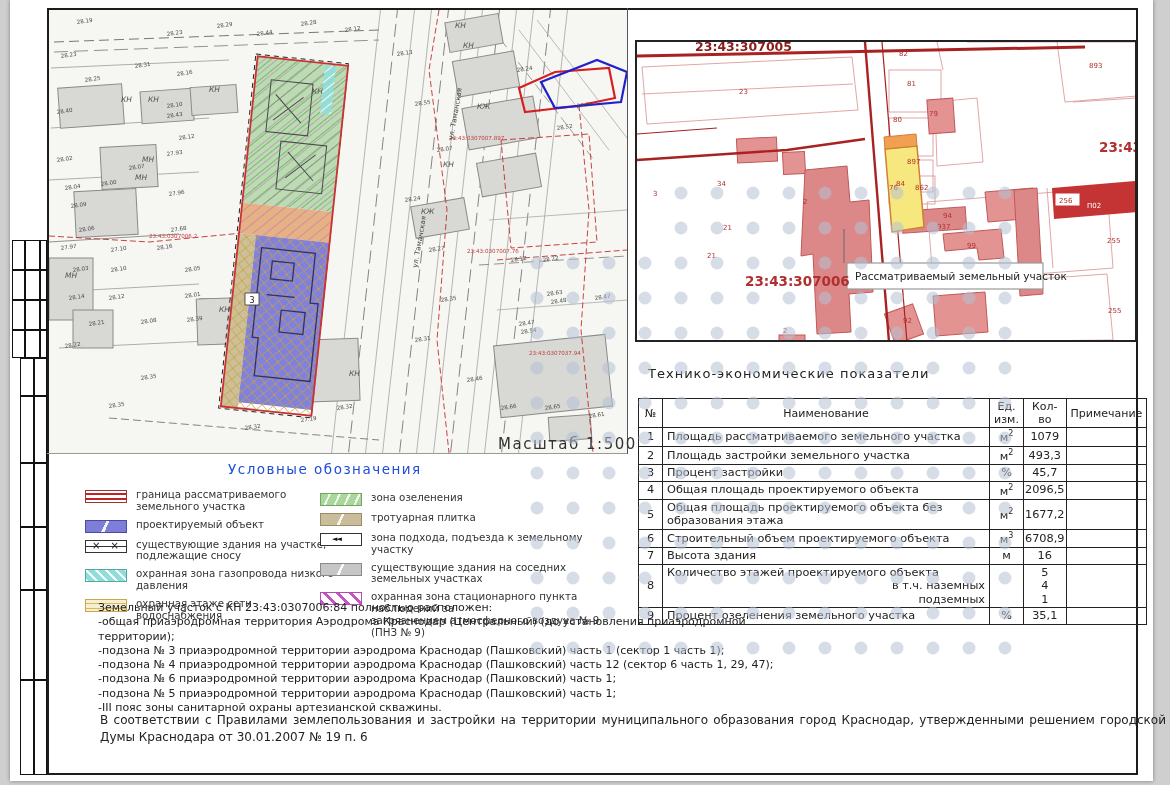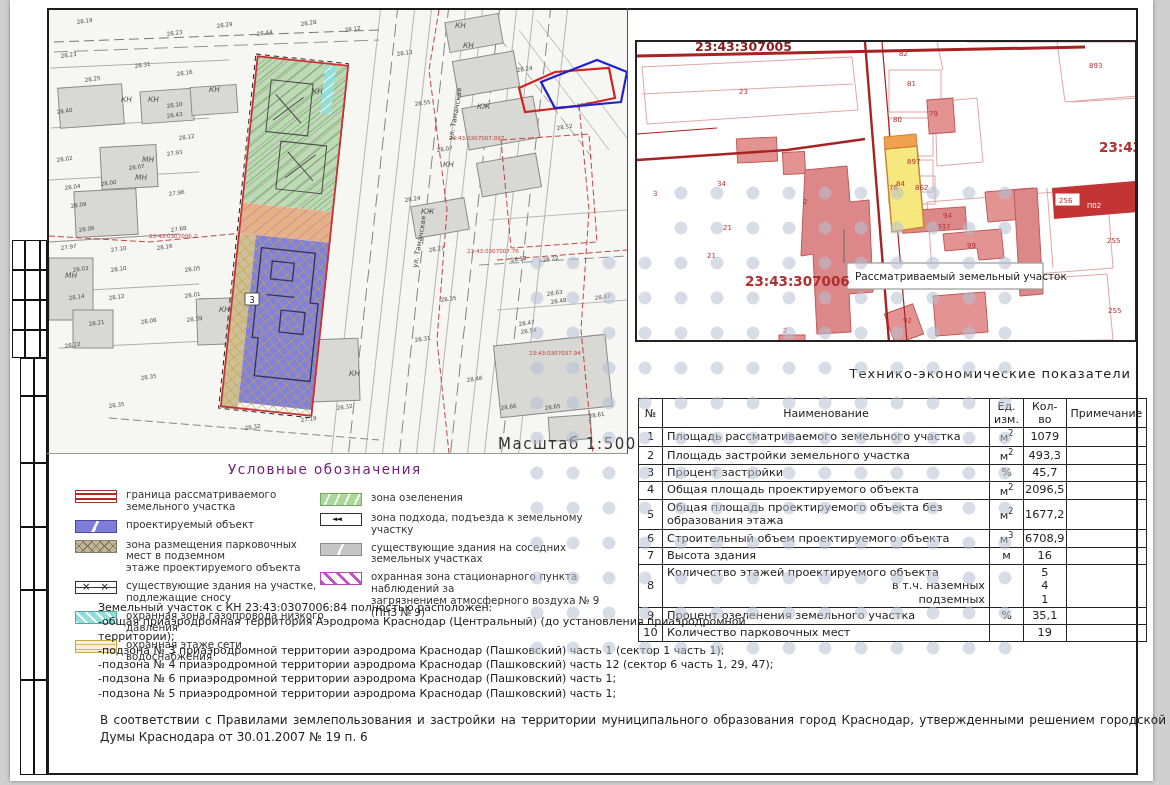--- a/index.html
+++ b/index.html
@@ -7,41 +7,41 @@
   #stage{position:relative;width:1170px;height:785px;background:#cfcfcf;}
   #sheet{position:absolute;left:10px;top:0;width:1143px;height:781px;background:#fff;box-shadow:0 0 4px rgba(0,0,0,.4);}
   #frame{position:absolute;left:47px;top:8px;width:1091px;height:767px;border:2px solid #1c1c1c;box-sizing:border-box;}
   .stampbox{position:absolute;border:1.5px solid #111;box-sizing:border-box;background:#fff;}
   .vline{position:absolute;background:#555;width:1px;}
   .hline{position:absolute;background:#888;height:1px;}
   #plan-wrap{position:absolute;left:49px;top:10px;width:578px;height:443px;overflow:hidden;}
   #map-wrap{position:absolute;left:635px;top:40px;width:502px;height:302px;border:2px solid #222;box-sizing:border-box;overflow:hidden;background:#fff;}
   #scale-label{position:absolute;left:498px;top:435px;font-size:15px;letter-spacing:1.5px;color:#333;}
   
-  #legend-title{position:absolute;left:228px;top:461px;font-size:13.5px;letter-spacing:1.5px;color:#701a75;}
+  #legend-title{position:absolute;left:228px;top:461px;font-size:13.5px;letter-spacing:1.5px;color:#1d4ed8;}
   .legend-col{position:absolute;display:flex;flex-direction:column;gap:6px;}
-  #legend-left{left:75px;top:489px;width:250px;}
+  #legend-left{left:85px;top:489px;width:250px;}
   #legend-right{left:320px;top:492px;width:300px;}
   .lgi{display:flex;align-items:flex-start;gap:9px;font-size:10.3px;line-height:1.15;color:#333;}
   .sw{width:42px;height:13px;border:1px solid #666;box-sizing:border-box;flex:none;position:relative;margin-top:1px;}
   .sw-boundary{border:1.6px solid #9c3434;background:linear-gradient(to bottom,#fff 2px,#c42222 2px 4px,#fff 4px 7px,#c42222 7px 9px,#fff 9px);}
   .sw-object{background:#7d7dda linear-gradient(115deg,transparent 45%,rgba(255,255,255,.9) 45% 52%,transparent 52%);border-color:#4c4c9a;}
   .sw-parking{background:#beb59c;background-image:repeating-linear-gradient(45deg,#857c5e 0 1px,transparent 1px 6px),repeating-linear-gradient(-45deg,#857c5e 0 1px,transparent 1px 6px);border-color:#857c5e;}
   .sw-demolish{background:#fff linear-gradient(to bottom,transparent 5px,#333 5px 6px,transparent 6px);border-color:#333;}
   .sw-demolish::after{content:"\00d7\2002\2002\00d7";position:absolute;left:6px;top:-1px;font-size:10px;color:#222;}
   .sw-gas{background:#8fdeda;background-image:repeating-linear-gradient(45deg,rgba(255,255,255,.95) 0 2px,transparent 2px 7px);border-color:#55a8a2;}
   .sw-water{background:#f7efd2 linear-gradient(to bottom,transparent 3px,#d8b860 3px 4px,transparent 4px 8px,#d8b860 8px 9px,transparent 9px);border-color:#c9a84c;}
   .sw-green{background:#abd79c;background-image:repeating-linear-gradient(115deg,transparent 0 7px,rgba(255,255,255,.85) 7px 9px);border-color:#6fa85e;}
   .sw-tile{background:#c9bd9c linear-gradient(115deg,transparent 46%,rgba(255,255,255,.9) 46% 52%,transparent 52%);border-color:#998c66;}
   .sw-access{background:#fff;border-color:#333;}
   .sw-access::after{content:"\25C4\25C4";position:absolute;left:11px;top:1px;font-size:7px;color:#111;letter-spacing:-1px;}
   .sw-neighbor{background:#c6c6c6 linear-gradient(115deg,transparent 46%,rgba(255,255,255,.95) 46% 52%,transparent 52%);border-color:#8a8a8a;}
   .sw-pnz{background:#fff;background-image:repeating-linear-gradient(45deg,#c653c6 0 3px,transparent 3px 9px);border-color:#b44ab4;}
   
-  #teo-title{position:absolute;left:648px;top:366px;width:483px;text-align:right;font-size:13px;letter-spacing:1px;color:#222;}
+  #teo-title{position:absolute;left:648px;top:366px;width:483px;text-align:left;font-size:13px;letter-spacing:1px;color:#222;}
   #teo-table{position:absolute;left:638px;top:398px;border-collapse:collapse;table-layout:fixed;font-size:11.3px;color:#222;}
   #teo-table td,#teo-table th{border:1.2px solid #222;padding:1px 4px;font-weight:normal;vertical-align:middle;line-height:1.2;}
   #teo-table th{white-space:pre-line;text-align:center;font-size:11px;}
   #teo-table td.c{text-align:center;padding:1px 1px;}
   #teo-table .sub{display:block;}
   #teo-table .ind{padding-left:22px;text-align:right;}
   sup{font-size:8px;}
   #teo-note{position:absolute;left:640px;top:622px;width:500px;font-size:11.3px;color:#222;}
   
   #loc-text{position:absolute;left:70px;top:601px;width:560px;font-size:11px;line-height:1.3;color:#222;}
@@ -491,65 +491,54 @@
           <td class="c">9</td>
           <td>
             <div class="sub">Процент озеленения земельного участка</div>
           </td>
           <td class="c">%</td>
           <td class="c">
             <div class="sub">35,1</div>
           </td>
           <td></td>
         </tr>
-        <tr>
-          <td class="c">10</td>
-          <td>
-            <div class="sub">Количество парковочных мест</div>
-          </td>
-          <td class="c"></td>
-          <td class="c">
-            <div class="sub">19</div>
-          </td>
-          <td></td>
-        </tr>
       </tbody>
   </table>
 
   <div id="legend-title">Условные обозначения</div>
   <div id="legend-left" class="legend-col">
       <div class="lgi">
         <span class="sw sw-boundary"></span>
         <span>граница рассматриваемого земельного участка</span>
       </div>
       <div class="lgi">
         <span class="sw sw-object"></span>
         <span>проектируемый объект</span>
       </div>
       <div class="lgi">
-        <span class="sw sw-parking"></span>
-        <span>зона размещения парковочных мест в подземном<br>этаже проектируемого объекта</span>
-      </div>
-      <div class="lgi">
         <span class="sw sw-demolish"></span>
         <span>существующие здания на участке, подлежащие сносу</span>
       </div>
       <div class="lgi">
         <span class="sw sw-gas"></span>
         <span>охранная зона газопровода низкого давления</span>
       </div>
       <div class="lgi">
         <span class="sw sw-water"></span>
         <span>охранная этаже сети водоснабжения</span>
       </div>
     </div>
   <div id="legend-right" class="legend-col">
       <div class="lgi">
         <span class="sw sw-green"></span>
         <span>зона озеленения</span>
+      </div>
+      <div class="lgi">
+        <span class="sw sw-tile"></span>
+        <span>тротуарная плитка</span>
       </div>
       <div class="lgi">
         <span class="sw sw-access"></span>
         <span>зона подхода, подъезда к земельному участку</span>
       </div>
       <div class="lgi">
         <span class="sw sw-neighbor"></span>
         <span>существующие здания на соседних земельных участках</span>
       </div>
       <div class="lgi">
@@ -560,20 +549,21 @@
 
   <div id="loc-text">
     <div class="ln">Земельный участок с КН 23:43:0307006:84 полностью расположен:</div>
     <div id="loc-items">
         <div class="ln">-общая приаэродромная территория Аэродрома Краснодар (Центральный) (до установления приаэродромной</div>
         <div class="ln"> территории);</div>
         <div class="ln">-подзона № 3 приаэродромной территории аэродрома Краснодар (Пашковский) часть 1 (сектор 1 часть 1);</div>
         <div class="ln">-подзона № 4 приаэродромной территории аэродрома Краснодар (Пашковский) часть 12 (сектор 6 часть 1, 29, 47);</div>
         <div class="ln">-подзона № 6 приаэродромной территории аэродрома Краснодар (Пашковский) часть 1;</div>
         <div class="ln">-подзона № 5 приаэродромной территории аэродрома Краснодар (Пашковский) часть 1;</div>
+        <div class="ln">-III пояс зоны санитарной охраны артезианской скважины.</div>
       </div>
   </div>
   <div id="zoning-text">
     <span>В соответствии с Правилами землепользования и застройки на территории муниципального образования город Краснодар, утвержденными решением городской Думы Краснодара от 30.01.2007 №  19  п.  6</span><br>
   </div>
 
   <div id="scale-label">Масштаб 1:500</div>
 
   <svg id="dots" xmlns="http://www.w3.org/2000/svg">
       <circle cx="537" cy="263" r="6.5" fill="#b5c1d4" fill-opacity="0.55"></circle>

